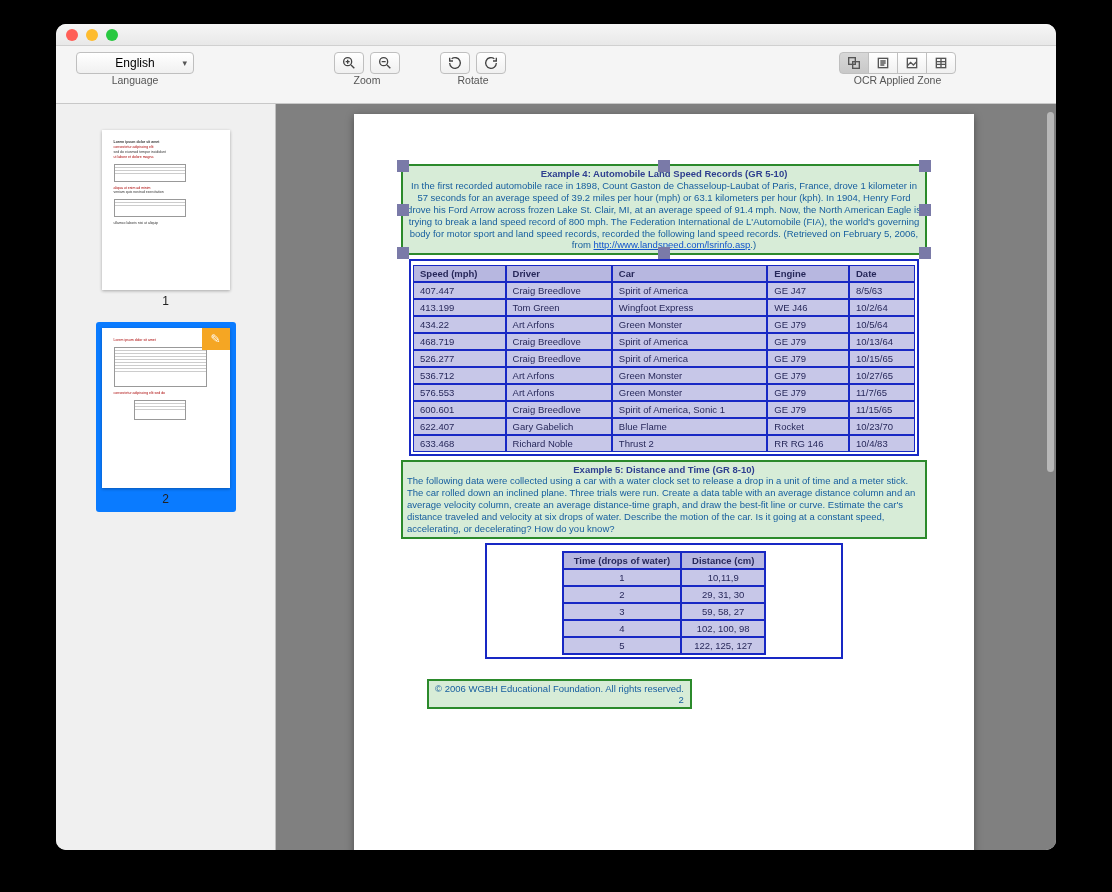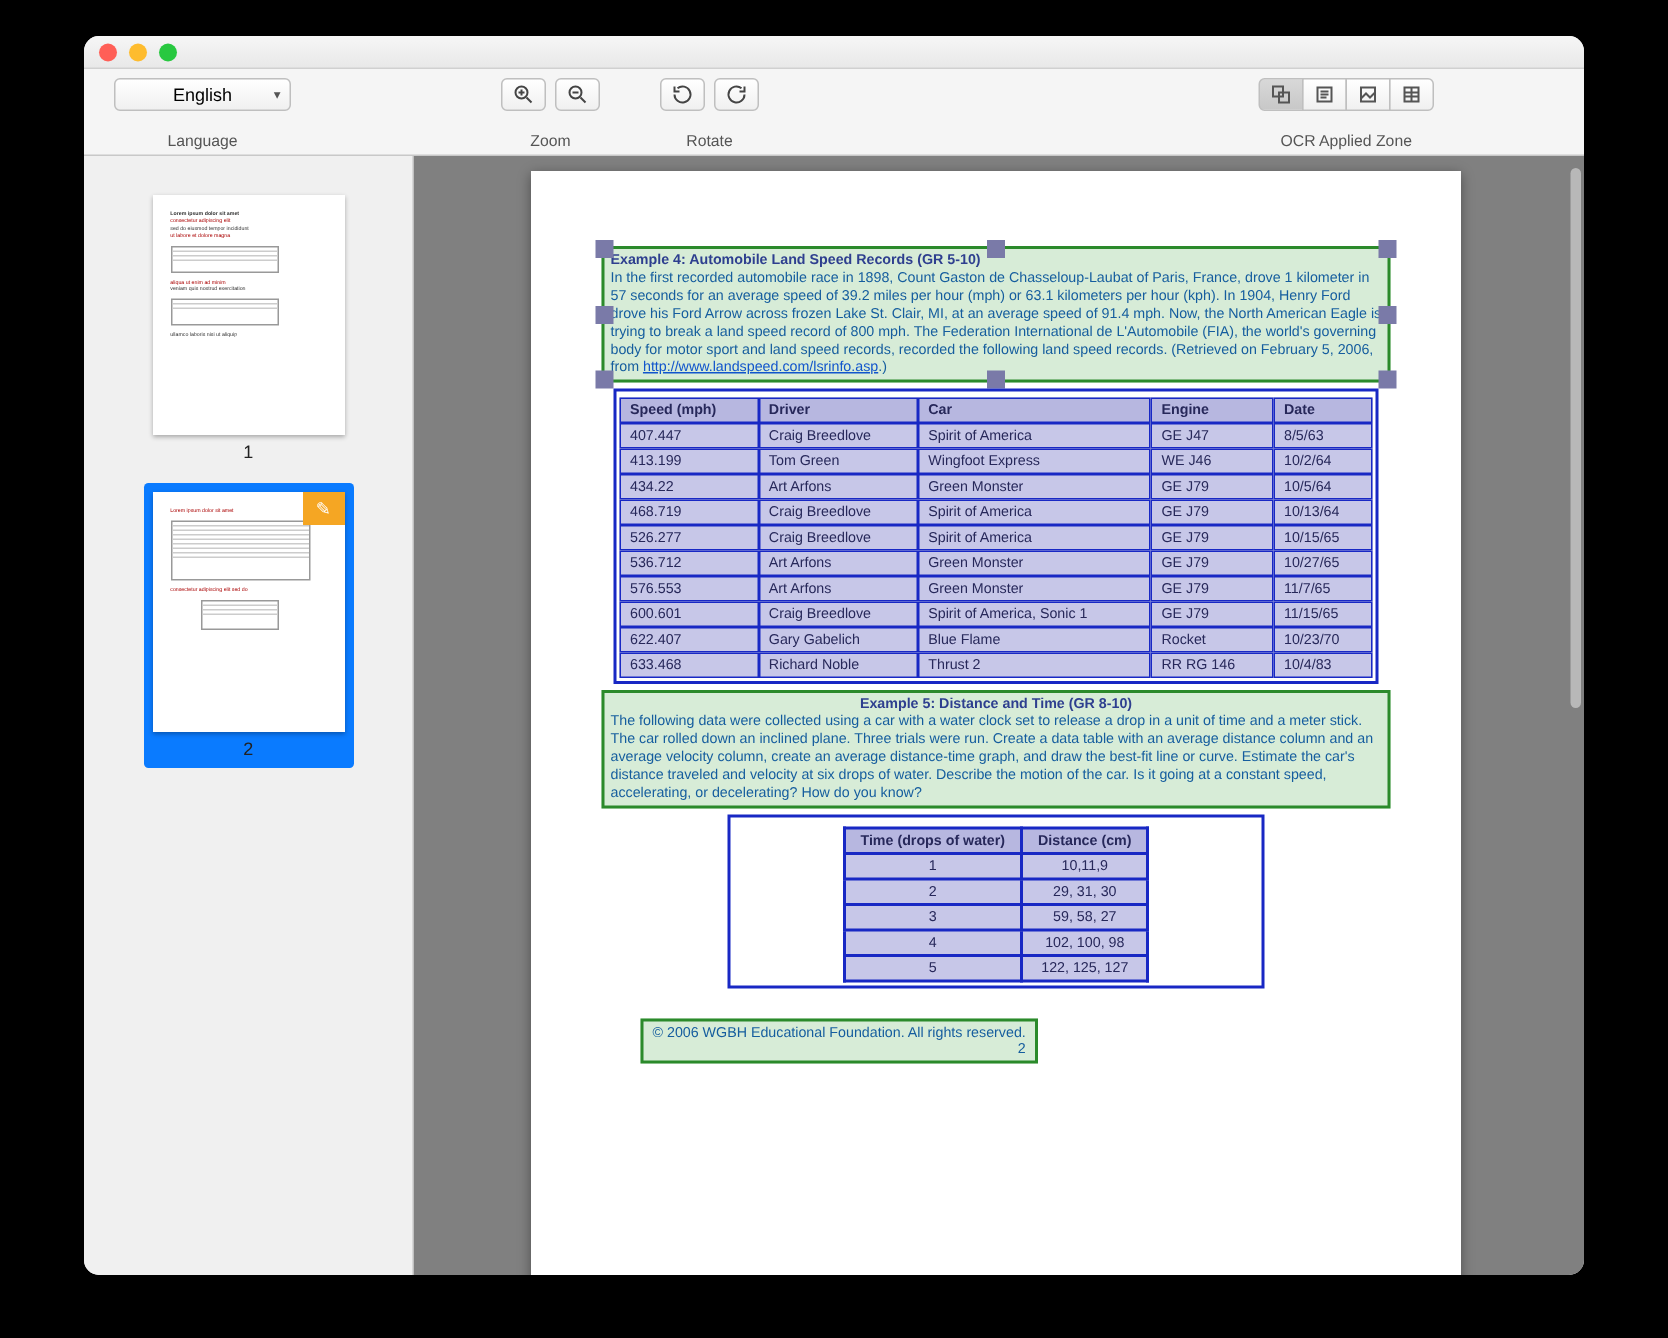--- a/index.html
+++ b/index.html
@@ -33,21 +33,21 @@
 .traffic.green { background: #28c840; }
 
 .toolbar {
   height: 58px;
   background: #f5f5f5;
   border-bottom: 1px solid #c8c8c8;
   display: flex; align-items: flex-start;
   padding: 6px 20px 0 20px;
   gap: 40px;
 }
-.tgroup { display:flex; flex-direction:column; align-items:center; gap:14px; }
+.tgroup { display:flex; flex-direction:column; align-items:center; gap:0; }
 .tgroup .btns { display:flex; gap:6px; }
 .langsel {
   height: 22px; width: 118px;
   background: linear-gradient(#fff,#f0f0f0);
   border: 1px solid #bfbfbf; border-radius: 4px;
   font-size: 12px;
   display:flex; align-items:center; justify-content:center;
   position:relative;
 }
 .langsel::after { content:"▾"; position:absolute; right:6px; font-size:9px; color:#555; }
@@ -275,21 +275,21 @@
             </div>
         </div>
         <div class="thumbnum">2</div>
       </div>
     </div>
 
     <div class="canvas">
       <div class="scrollbar"></div>
       <div class="page">
 
-        <div class="zone green" style="padding:2px 4px; margin-left:-8px; margin-right:-8px;">
+        <div class="zone green" style="padding:2px 4px; margin-left:-8px; margin-right:-8px;text-align:center;">
           <div class="handle h-tl"></div>
           <div class="handle h-tc"></div>
           <div class="handle h-tr"></div>
           <div class="handle h-ml"></div>
           <div class="handle h-mr"></div>
           <div class="handle h-bl"></div>
           <div class="handle h-bc"></div>
           <div class="handle h-br"></div>
           <div class="ex4title">Example 4: Automobile Land Speed Records (GR 5-10)</div>
           <div class="ex4body"><span>In the first recorded automobile race in 1898, Count Gaston de Chasseloup-Laubat of Paris, France, drove 1 kilometer in 57 seconds for an average speed of 39.2 miles per hour (mph) or 63.1 kilometers per hour (kph). In 1904, Henry Ford drove his Ford Arrow across frozen Lake St. Clair, MI, at an average speed of 91.4 mph. Now, the North American Eagle is trying to break a land speed record of 800 mph. The Federation International de L'Automobile (FIA), the world's governing body for motor sport and land speed records, recorded the following land speed records. (Retrieved on February 5, 2006, from </span><a>http://www.landspeed.com/lsrinfo.asp</a><span>.)</span></div>

